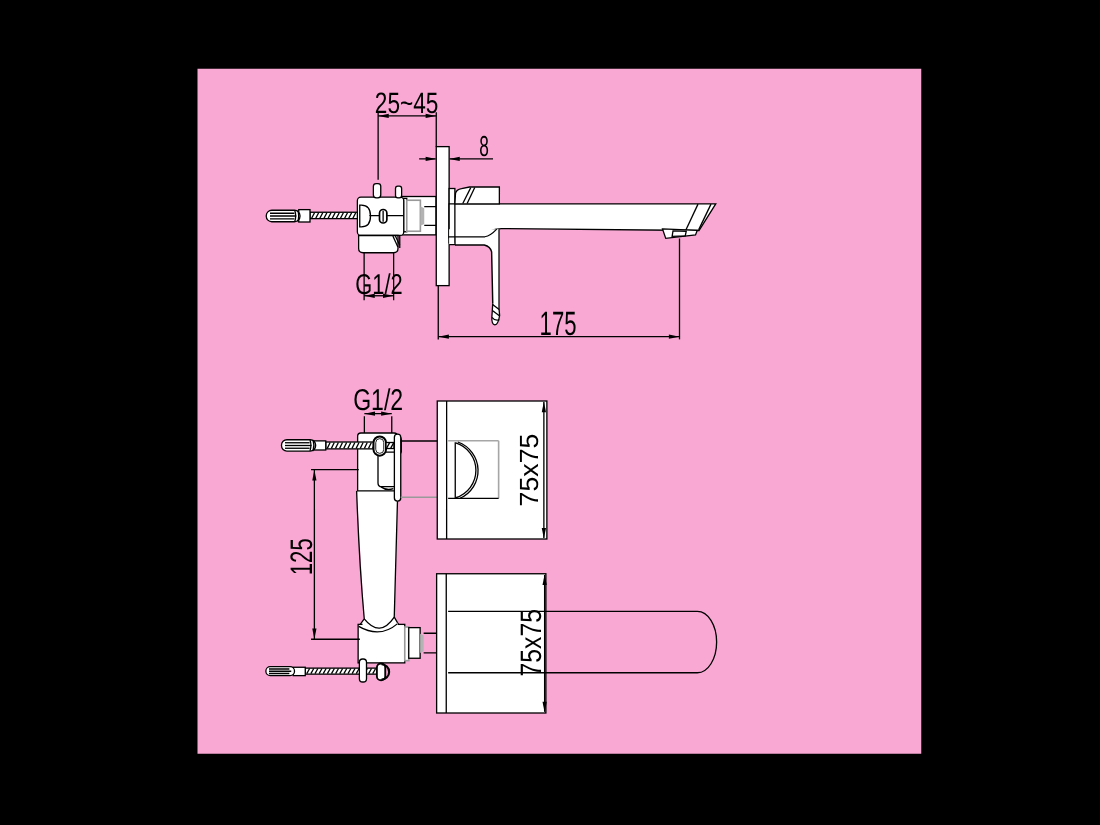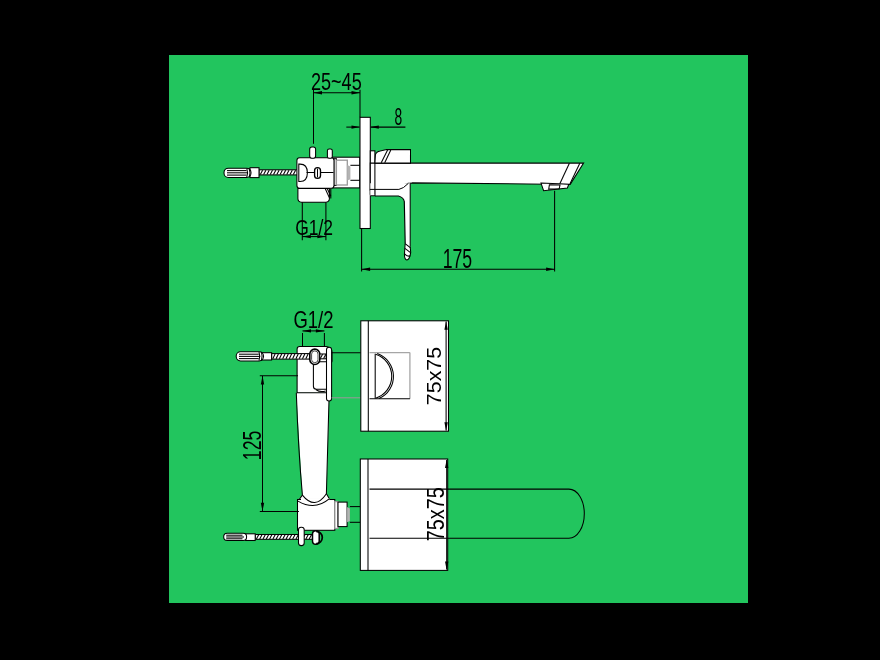--- a/index.html
+++ b/index.html
@@ -1,14 +1,14 @@
 <!DOCTYPE html>
 <html><head><meta charset="utf-8"><style>
 html,body{margin:0;padding:0;background:#000;width:880px;height:660px;overflow:hidden}
-#sheet{position:absolute;left:169px;top:55px;width:579px;height:548px;background:#22c55e}
+#sheet{position:absolute;left:158px;top:55px;width:579px;height:548px;background:#f9a8d4}
 svg{display:block}
 text{fill:#000;font-family:"Liberation Sans",sans-serif;stroke:none}
 .w{fill:#fff}
 </style></head><body>
 
 <div id="sheet">
 <svg width="579" height="548" viewBox="151 55 579 548">
 <g stroke="#000" stroke-width="1.05" fill="none">
 
 <g>

